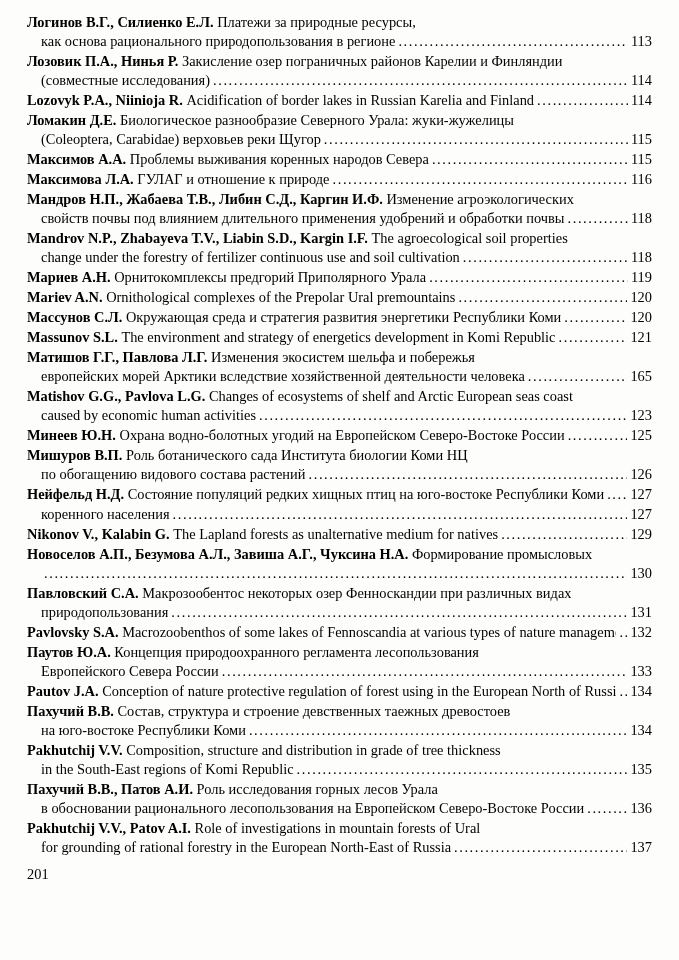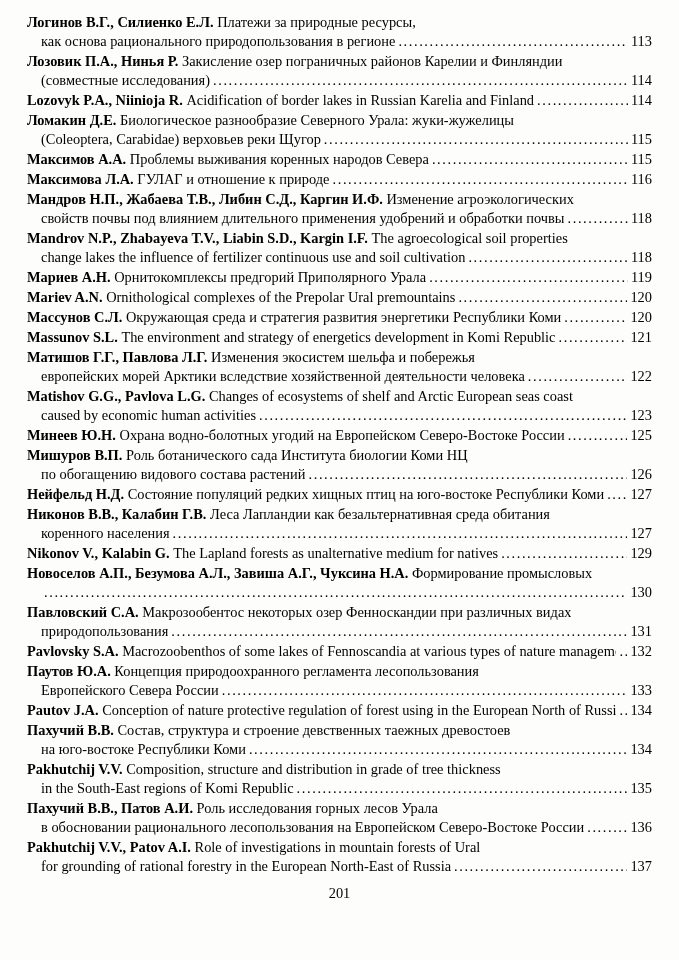--- a/index.html
+++ b/index.html
@@ -38,21 +38,20 @@
     overflow: hidden;
     white-space: nowrap;
     margin: 0 3px 0 3px;
   }
   .leader::after {
     content: "........................................................................................................................................................................................................";
     letter-spacing: 1.6px;
   }
   .pagenum { flex: none; }
   .footer {
-    text-align: center;
     margin-top: 8px;
     line-height: 19px;
   }
 </style>
 </head>
 <body>
 
 <div class="page">
   <div>
       <div class="entry">
@@ -114,21 +113,21 @@
           <span class="text"><span>свойств почвы под влиянием длительного применения удобрений и обработки почвы</span></span>
           <span class="leader"></span>
           <span class="pagenum">118</span>
         </div>
       </div>
       <div class="entry">
         <div class="line">
           <span class="text"><span class="authors">Mandrov N.P., Zhabayeva T.V., Liabin S.D., Kargin I.F.</span><span>The agroecological soil properties</span></span>
         </div>
         <div class="line cont">
-          <span class="text"><span>change lakes the influence of fertilizer continuous use and soil cultivation</span></span>
+          <span class="text"><span>change under the forestry of fertilizer continuous use and soil cultivation</span></span>
           <span class="leader"></span>
           <span class="pagenum">118</span>
         </div>
       </div>
       <div class="entry">
         <div class="line">
           <span class="text"><span class="authors">Мариев А.Н.</span><span>Орнитокомплексы предгорий Приполярного Урала</span></span>
           <span class="leader"></span>
           <span class="pagenum">119</span>
         </div>
@@ -154,21 +153,21 @@
           <span class="pagenum">121</span>
         </div>
       </div>
       <div class="entry">
         <div class="line">
           <span class="text"><span class="authors">Матишов Г.Г., Павлова Л.Г.</span><span>Изменения экосистем шельфа и побережья</span></span>
         </div>
         <div class="line cont">
           <span class="text"><span>европейских морей Арктики вследствие хозяйственной деятельности человека</span></span>
           <span class="leader"></span>
-          <span class="pagenum">122</span>
+          <span class="pagenum">165</span>
         </div>
       </div>
       <div class="entry">
         <div class="line">
           <span class="text"><span class="authors">Matishov G.G., Pavlova L.G.</span><span>Changes of ecosystems of shelf and Arctic European seas coast</span></span>
         </div>
         <div class="line cont">
           <span class="text"><span>caused by economic human activities</span></span>
           <span class="leader"></span>
           <span class="pagenum">123</span>
@@ -192,23 +191,20 @@
         </div>
       </div>
       <div class="entry">
         <div class="line">
           <span class="text"><span class="authors">Нейфельд Н.Д.</span><span>Состояние популяций редких хищных птиц на юго-востоке Республики Коми</span></span>
           <span class="leader"></span>
           <span class="pagenum">127</span>
         </div>
       </div>
       <div class="entry">
-        <div class="line">
-          <span class="text"><span class="authors">Никонов В.В., Калабин Г.В.</span><span>Леса Лапландии как безальтернативная среда обитания</span></span>
-        </div>
         <div class="line cont">
           <span class="text"><span>коренного населения</span></span>
           <span class="leader"></span>
           <span class="pagenum">127</span>
         </div>
       </div>
       <div class="entry">
         <div class="line">
           <span class="text"><span class="authors">Nikonov V., Kalabin G.</span><span>The Lapland forests as unalternative medium for natives</span></span>
           <span class="leader"></span>

